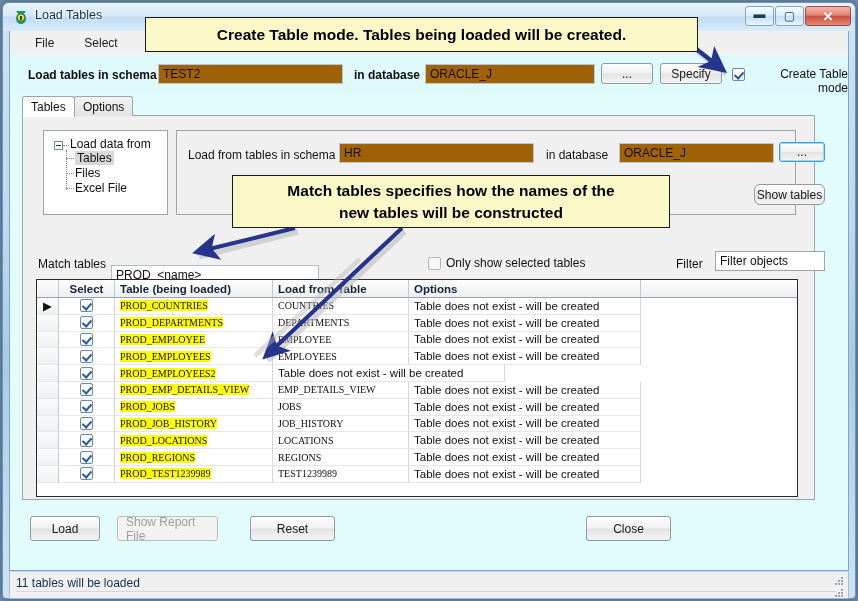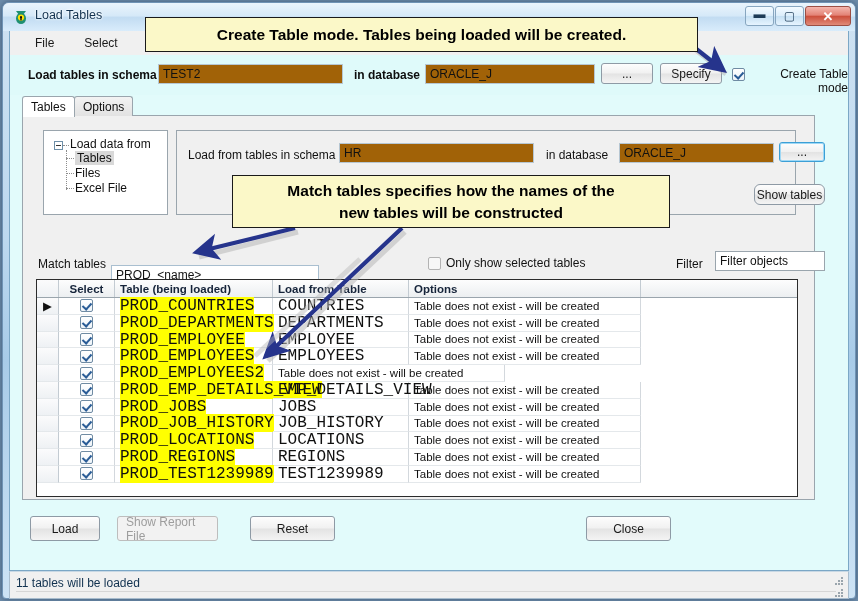--- a/index.html
+++ b/index.html
@@ -152,21 +152,21 @@
     font-weight:bold;font-size:11.5px;color:#16243a;
   }
   .ghead .gh{
     box-sizing:border-box;border-right:1px solid #c3cbd2;
     padding:1px 5px;display:flex;align-items:center;white-space:nowrap;
   }
   .grow{display:flex;height:16.8px;font-size:11.5px;color:#101010;}
   .gcell{
     box-sizing:border-box;border-right:1px solid #d3d8dd;border-bottom:1px solid #e4e8eb;
     padding:0 5px;display:flex;align-items:center;white-space:nowrap;
-    font-family:Liberation Mono, monospace;font-size:16px;
+    font-family:Liberation Serif, serif;font-size:10px;
   }
   .gcell.plain{font-family:"Liberation Sans",sans-serif;font-size:11.5px;}
   .c-ind{width:22px;background:linear-gradient(to bottom,#fbfbfc,#eef1f4);
          justify-content:center;border-right:1px solid #c3cbd2;}
   .c-sel{width:56px;justify-content:center;}
   .c-name{width:158px;}
   .c-from{width:136px;}
   .c-com{width:232px;}
   .yellow{background:#ffff00;}
   .rowmark{font-size:9px;color:#111;}

